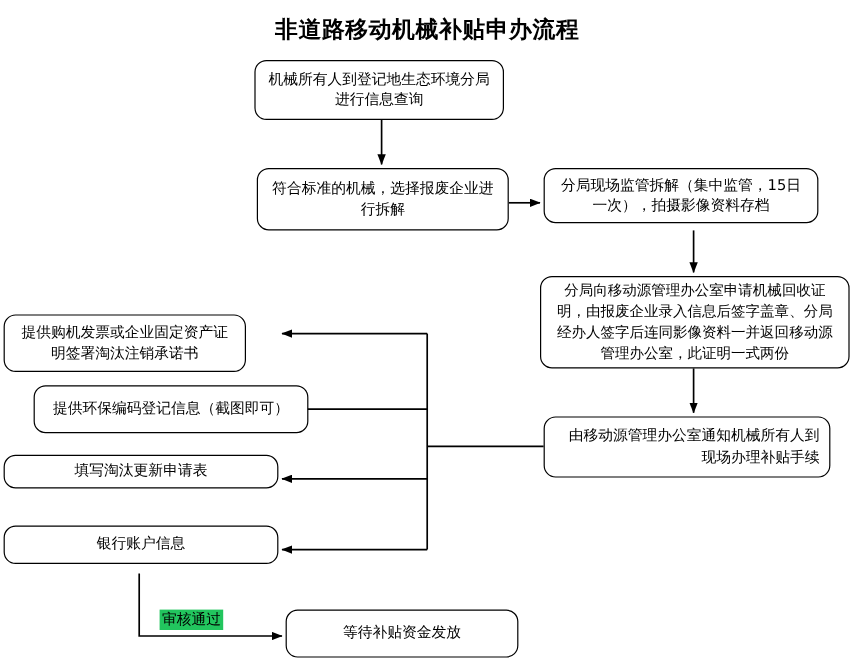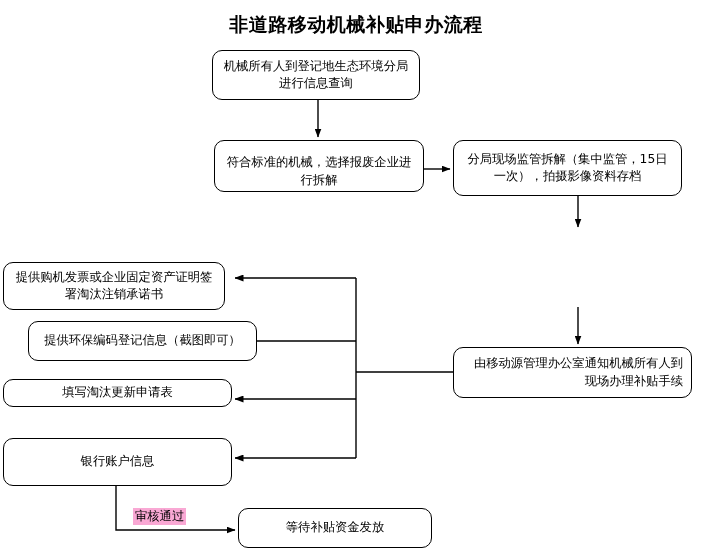--- a/index.html
+++ b/index.html
@@ -54,21 +54,21 @@
     font-size: 19px;
     font-weight: bold;
     letter-spacing: 0.5px;
     z-index: 2;
   }
   .edge-label {
     position: absolute;
     font-size: 12.3px;
     white-space: nowrap;
     z-index: 3;
-    background: #f9a8d4;
+    background: #22c55e;
     padding: 0 2px;
   }
   .wide-text {
     font-size: 12.1px;
   }
 </style>
 </head>
 <body>
 
 <div id="canvas">
@@ -121,46 +121,49 @@
 
     <g>
       <polyline points="116,478 116,530 235,530" fill="none" stroke="#000000" stroke-width="1.4" marker-end="url(#arrowhead)"></polyline>
     </g>
   </svg>
 
   <div class="node" style="left:212px; top:50px; width:208px; height:50px;">
     <span>机械所有人到登记地生态环境分局进行信息查询</span>
   </div>
 
-  <div class="node" style="left:214px; top:140px; width:210px; height:52px;align-items:flex-end;">
+  <div class="node" style="left:214px; top:140px; width:210px; height:52px;">
     <span>符合标准的机械，选择报废企业进行拆解</span>
   </div>
 
-  <div class="node" style="left:453px; top:140px; width:229px; height:56px;">
+  <div class="node" style="left:453px; top:140px; width:229px; height:46px;">
     <span>分局现场监管拆解（集中监管，15日一次），拍摄影像资料存档</span>
   </div>
 
+  <div class="node wide-text" style="left:450px; top:230px; width:258px; height:77px;">
+    <span>分局向移动源管理办公室申请机械回收证明，由报废企业录入信息后签字盖章、分局经办人签字后连同影像资料一并返回移动源管理办公室，此证明一式两份</span>
+  </div>
 
   <div class="node" style="left:453px; top:347px; width:239px; height:51px;text-align:right;">
     <span>由移动源管理办公室通知机械所有人到现场办理补贴手续</span>
   </div>
 
-  <div class="node" style="left:3px; top:262px; width:222px; height:48px;">
+  <div class="node" style="left:3px; top:262px; width:202px; height:48px;">
     <span>提供购机发票或企业固定资产证明签署淘汰注销承诺书</span>
   </div>
 
   <div class="node" style="left:3px; top:321px; width:229px; height:40px;margin-left:25px;">
     <span>提供环保编码登记信息（截图即可）</span>
   </div>
 
   <div class="node" style="left:3px; top:379px; width:229px; height:28px;">
     <span>填写淘汰更新申请表</span>
   </div>
 
-  <div class="node" style="left:3px; top:438px; width:229px; height:48px;">
+  <div class="node" style="left:3px; top:438px; width:229px; height:32px;">
     <span>银行账户信息</span>
   </div>
 
   <div class="node" style="left:238px; top:508px; width:194px; height:40px;">
     <span>等待补贴资金发放</span>
   </div>
 
   <div class="edge-label" style="left:133px; top:508px;">审核通过</div>
 
 </div>

